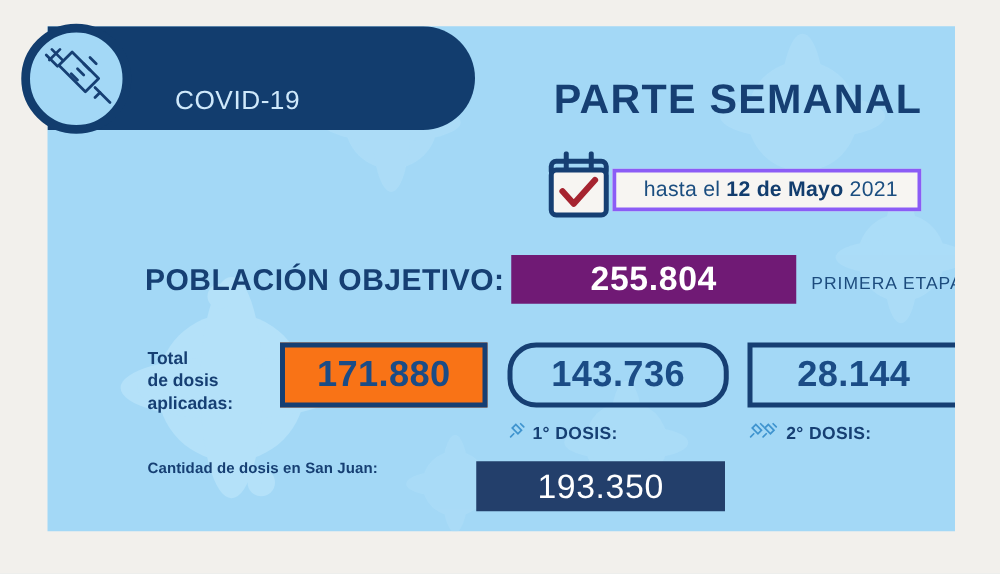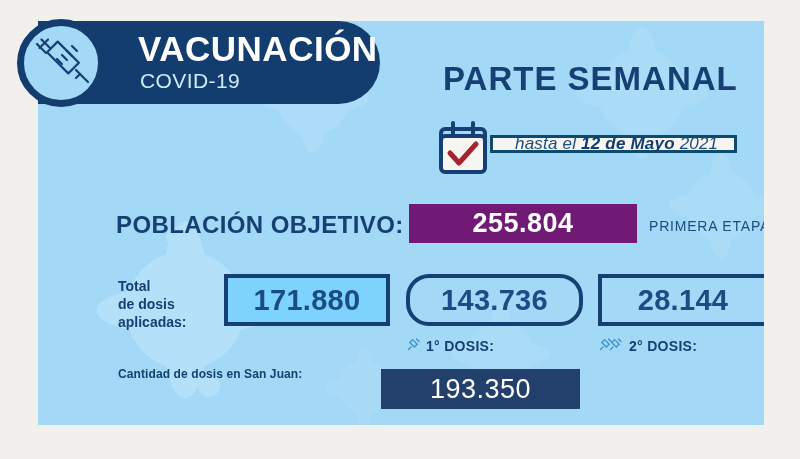--- a/index.html
+++ b/index.html
@@ -131,29 +131,28 @@
     position: absolute;
     left: 0px;
     top: 0px;
     width: 58px;
     height: 54px;
   }
   .date-box {
     position: absolute;
     left: 52px;
     top: 14px;
-    height: 18px;
+    height: 34px;
     box-sizing: border-box;
-    border: 3px solid #0c4a6e;
+    border: 3px solid #8b5cf6;
     background: #f7f5f2;
     padding: 0 16px 0 22px;
     display: flex;
     align-items: center;
     white-space: nowrap;
-    font-style: italic;
   }
   .date-text {
     color: #1b4e80;
     font-size: 17px;
     letter-spacing: 0.2px;
   }
   .date-text b { color: #123d6e; }
 
   
   .pob-label {
@@ -214,21 +213,21 @@
     display: flex;
     align-items: center;
     justify-content: center;
   }
   .dose-box .dose-value {
     color: #1b4c86;
     font-size: 29px;
     font-weight: bold;
     letter-spacing: 0.3px;
   }
-  #dose-box-total { left: 186px; width: 166px; background: #7dd3fc; }
+  #dose-box-total { left: 186px; width: 166px; background: #f97316; }
   #dose-box-first { left: 368px; width: 177px; background: transparent; border-radius: 23px; }
   #dose-box-second{ left: 560px; width: 170px; background: transparent; }
 
   .dose-caption {
     position: absolute;
     top: 316px;
     display: flex;
     align-items: center;
     gap: 5px;
     color: #163f73;
@@ -282,21 +281,20 @@
     <div class="v-spike" style="left:128px; top:206px; width:20px; height:20px;"></div>
     <div class="v-spike" style="left:160px; top:354px; width:22px; height:22px;"></div>
 
     <div class="virus" style="left:238px; top:40px; width:74px; height:74px; opacity:.55;"></div>
     <div class="virus" style="left:560px; top:28px; width:88px; height:88px; opacity:.5;"></div>
     <div class="virus" style="left:648px; top:150px; width:70px; height:70px; opacity:.5;"></div>
     <div class="virus" style="left:430px; top:300px; width:66px; height:66px; opacity:.45;"></div>
     <div class="virus" style="left:300px; top:340px; width:52px; height:52px; opacity:.4;"></div>
 
     <div class="banner">
-      <div class="banner-title">VACUNACIÓN</div>
       <div class="banner-sub">COVID-19</div>
     </div>
 
     <div class="parte-title">PARTE SEMANAL</div>
 
     <div class="date-row">
       <div class="cal-icon">
         <svg width="58" height="54" viewBox="0 0 58 54">
           <line x1="15" y1="2" x2="15" y2="14" stroke="#163f73" stroke-width="4" stroke-linecap="round"></line>
           <line x1="35" y1="2" x2="35" y2="14" stroke="#163f73" stroke-width="4" stroke-linecap="round"></line>

